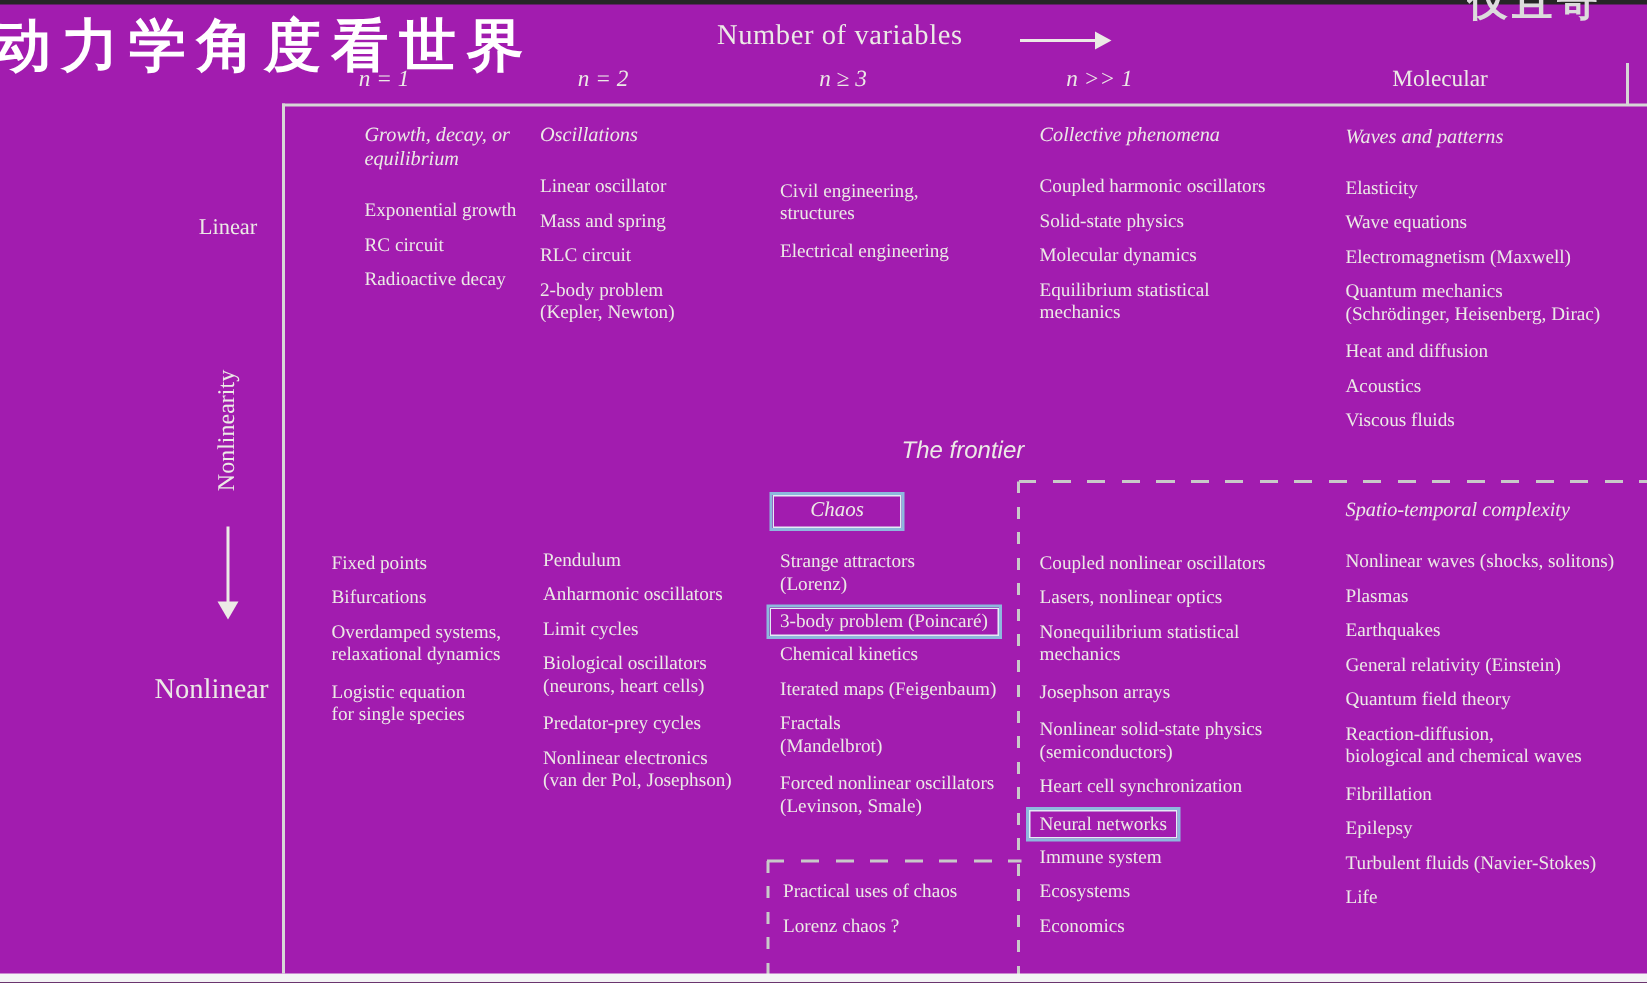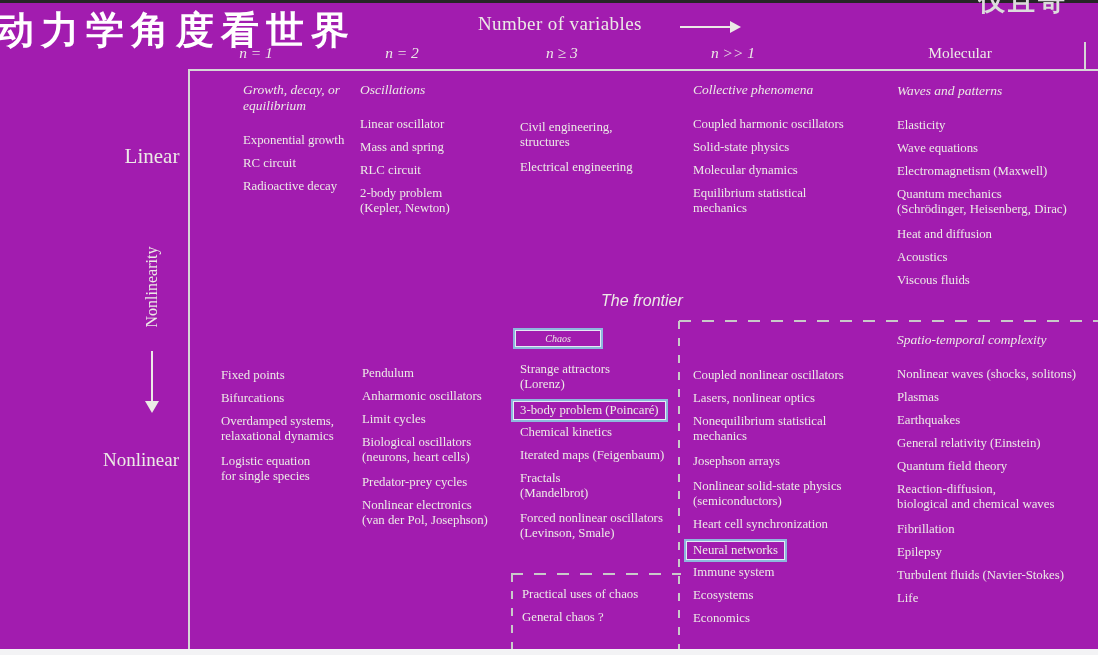--- a/index.html
+++ b/index.html
@@ -21,21 +21,21 @@
   .arrow-h-head { left:730px; top:21px; width:0; height:0;
                   border-left:11px solid var(--txt); border-top:6px solid transparent; border-bottom:6px solid transparent; }
 
   .col-header { position:absolute; top:44px; transform:translateX(-50%); font-size:15.5px; white-space:nowrap; }
   .col-header.math { font-style:italic; }
 
   .top-line   { left:188px; top:69px;  width:910px; height:2px; background:var(--line); }
   .left-line  { left:188px; top:69px;  width:2px;  height:580px; background:var(--line); }
   .right-tick { left:1084px; top:42px; width:2px;  height:28px; background:var(--line); }
 
-  .linear-label    { left:122px; top:144px; width:60px; text-align:center; font-size:21px; }
+  .linear-label    { left:122px; top:144px; width:60px; text-align:center; font-size:15px; }
   .nonlinear-label { left:95px;  top:449px; width:92px; text-align:center; font-size:19px; }
   .nonlinearity    { left:152px; top:287px; transform:translate(-50%,-50%) rotate(-90deg);
                      font-size:16px; white-space:nowrap; }
   .v-arrow-line { left:151px; top:351px; width:2px; height:51px; background:var(--txt); }
   .v-arrow-head { left:145px; top:401px; width:0; height:0;
                   border-top:12px solid var(--txt); border-left:7px solid transparent; border-right:7px solid transparent; }
 
   .frontier-label { left:601px; top:292px; font-family:"Liberation Sans", sans-serif;
                     font-style:italic; font-size:16px; }
   .dash-h { left:679px; top:320px; width:419px; height:2px;
@@ -51,21 +51,21 @@
   .cell-header { font-style:italic; font-size:13.5px; line-height:1.18; margin-bottom:19px; }
   .cell-header:empty { display:none; }
   .item { font-size:12.8px; line-height:15px; margin-bottom:8px; white-space:pre-line; }
   .item.gap { margin-top:10px; }
   .item.boxed { display:inline-block; border:2px solid var(--accent);
                 box-shadow: inset 0 0 0 1px var(--inner); padding:2px 7px;
                 margin-left:-9px; margin-top:-2px; margin-bottom:3px; }
   .chaos-box { display:inline-block; border:2px solid var(--accent);
                box-shadow: inset 0 0 0 1px var(--inner); padding:3px 0; width:86px;
                text-align:center; margin-left:-7px; margin-bottom:13px;
-               font-style:italic; font-size:10px; }
+               font-style:italic; font-size:14px; }
   .frontier-items { left:522px; top:574px; width:160px; padding-top:13px; }
 </style>
 </head>
 <body>
 
 <div class="canvas">
 
   <div class="abs top-edge"></div>
 
   <div class="abs title">动力学角度看世界</div>
@@ -213,18 +213,18 @@
         <div class="item">Epilepsy</div>
         <div class="item">Turbulent fluids (Navier-Stokes)</div>
         <div class="item">Life</div>
       </div>
   </div>
 
   <div class="cell frontier-items">
     <div>
 
     <div class="item">Practical uses of chaos</div>
-        <div class="item">General chaos ?</div>
+        <div class="item">Lorenz chaos ?</div>
       </div>
   </div>
 
   <div class="abs bottom-bar"></div>
 </div>
 
 </body></html>

